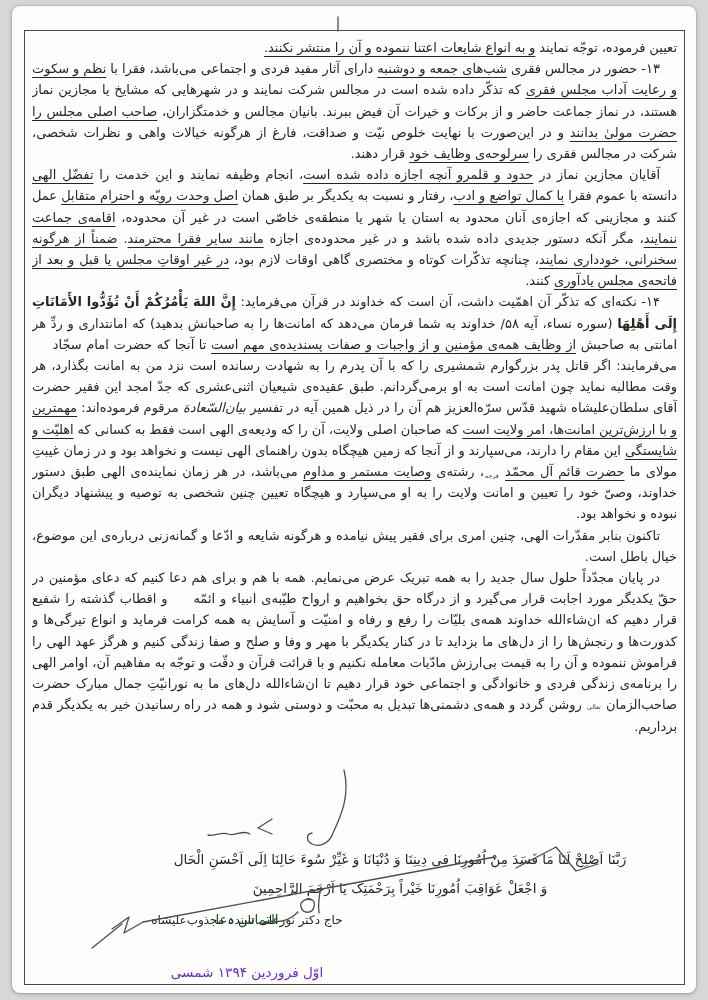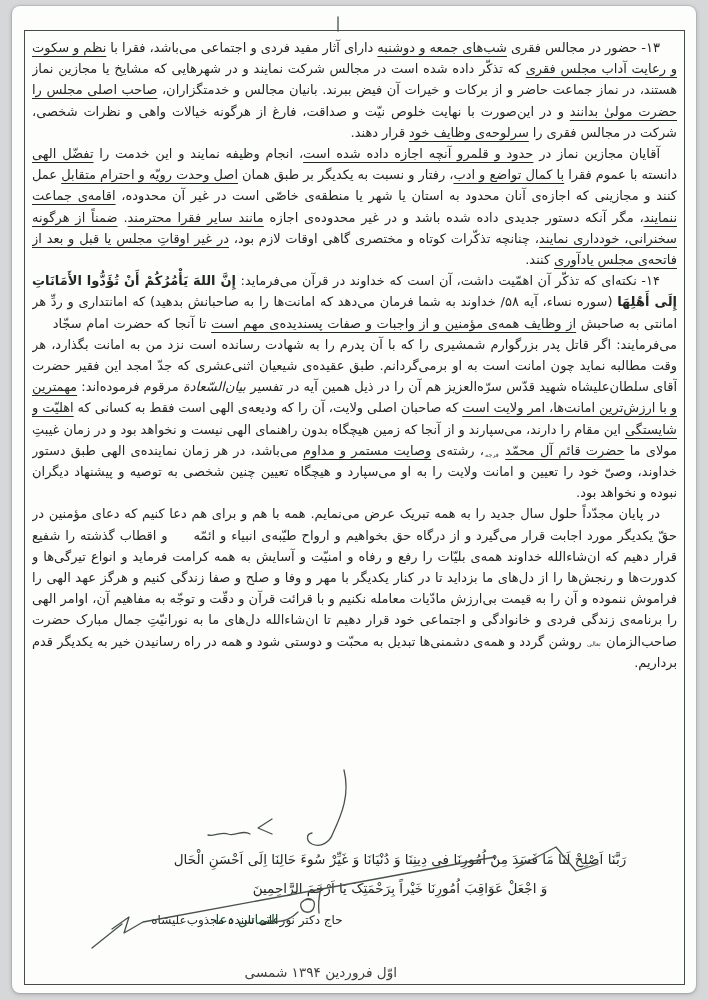--- a/index.html
+++ b/index.html
@@ -40,35 +40,37 @@
   .prayer-line{font-size:13.6px;line-height:20px;margin-bottom:9px;}
   .sig-request{
     position:absolute;top:911px;left:92px;width:310px;text-align:center;
     direction:rtl;font-size:13.6px;color:#14532d;
   }
   .sig-name{
     position:absolute;top:913px;left:77px;width:340px;text-align:center;
     direction:rtl;font-size:12px;color:#232921;
   }
   .sig-date{
-    position:absolute;top:964px;left:97px;width:300px;text-align:right;
-    direction:rtl;font-size:13.6px;color:#404040;
+    position:absolute;top:964px;left:97px;width:300px;text-align:center;
+    direction:rtl;font-size:13.6px;color:#6d28d9;
   }
   svg.ink{position:absolute;left:0;top:0;pointer-events:none;}
 </style>
 </head>
 <body>
 
 <div class="paper"></div>
 <div class="frame"></div>
 
 <div class="content">
+  <p class="para noindent"><span>تعیین فرموده، توجّه نمایند </span><span class="u">و به انواع شایعات اعتنا ننموده و آن را منتشر نکنند.</span></p>
   <p class="para"><span>۱۳- حضور در مجالس فقری </span><span class="u">شب‌های جمعه و دوشنبه</span><span> دارای آثار مفید فردی و اجتماعی می‌باشد، فقرا با </span><span class="u">نظم و سکوت و رعایت آداب مجلس فقری</span><span> که تذکّر داده شده است در مجالس شرکت نمایند و در شهرهایی که مشایخ یا مجازین نماز هستند، در نماز جماعت حاضر و از برکات و خیرات آن فیض ببرند. بانیان مجالس و خدمتگزاران، </span><span class="u">صاحب اصلی مجلس را حضرت مولیٰ بدانند</span><span> و در این‌صورت با نهایت خلوص نیّت و صداقت، فارغ از هرگونه خیالات واهی و نظرات شخصی، شرکت در مجالس فقری را </span><span class="u">سرلوحه‌ی وظایف خود</span><span> قرار دهند.</span></p>
   <p class="para"><span>آقایان مجازین نماز در </span><span class="u">حدود و قلمرو آنچه اجازه داده شده است</span><span>، انجام وظیفه نمایند و این خدمت را </span><span class="u">تفضّل الهی</span><span> دانسته با عموم فقرا </span><span class="u">با کمال تواضع و ادب</span><span>، رفتار و نسبت به یکدیگر بر طبق همان </span><span class="u">اصل وحدت رویّه و احترام متقابل</span><span> عمل کنند و مجازینی که اجازه‌ی آنان محدود به استان یا شهر یا منطقه‌ی خاصّی است در غیر آن محدوده، </span><span class="u">اقامه‌ی جماعت ننمایند</span><span>، مگر آنکه دستور جدیدی داده شده باشد و در غیر محدوده‌ی اجازه </span><span class="u">مانند سایر فقرا محترمند</span><span>. </span><span class="u">ضمناً از هرگونه سخنرانی، خودداری نمایند</span><span>، چنانچه تذکّرات کوتاه و مختصری گاهی اوقات لازم بود، </span><span class="u">در غیر اوقاتِ مجلس یا قبل و بعد از فاتحه‌ی مجلس یادآوری</span><span> کنند.</span></p>
   <p class="para"><span>۱۴- نکته‌ای که تذکّر آن اهمّیت داشت، آن است که خداوند در قرآن می‌فرماید: </span><span class="q">إِنَّ اللهَ يَأْمُرُكُمْ أَنْ تُؤَدُّوا الأَمَانَاتِ إِلَى أَهْلِهَا</span><span> (سوره نساء، آیه ۵۸/ خداوند به شما فرمان می‌دهد که امانت‌ها را به صاحبانش بدهید) که امانتداری و ردِّ هر امانتی به صاحبش </span><span class="u">از وظایف همه‌ی مؤمنین و از واجبات و صفات پسندیده‌ی مهم است</span><span> تا آنجا که حضرت امام سجّاد </span><span class="h">علیه‌السّلام</span><span> می‌فرمایند: اگر قاتل پدر بزرگوارم شمشیری را که با آن پدرم را به شهادت رسانده است نزد من به امانت بگذارد، هر وقت مطالبه نماید چون امانت است به او برمی‌گردانم. طبق عقیده‌ی شیعیان اثنی‌عشری که جدّ امجد این فقیر حضرت آقای سلطان‌علیشاه شهید قدّس سرّه‌العزیز هم آن را در ذیل همین آیه در تفسیر </span><span class="i">بیان‌السّعادة</span><span> مرقوم فرموده‌اند: </span><span class="u">مهمترین و با ارزش‌ترین امانت‌ها، امر ولایت است</span><span> که صاحبان اصلی ولایت، آن را که ودیعه‌ی الهی است فقط به کسانی که </span><span class="u">اهلیّت و شایستگی</span><span> این مقام را دارند، می‌سپارند و از آنجا که زمین هیچگاه بدون راهنمای الهی نیست و نخواهد بود و در زمان غیبتِ مولای ما </span><span class="u">حضرت قائم آل محمّد</span><span> </span><span class="h">عجّل‌الله فرجه</span><span>، رشته‌ی </span><span class="u">وصایت مستمر و مداوم</span><span> می‌باشد، در هر زمان نماینده‌ی الهی طبق دستور خداوند، وصیّ خود را تعیین و امانت ولایت را به او می‌سپارد و هیچگاه تعیین چنین شخصی به توصیه و پیشنهاد دیگران نبوده و نخواهد بود.</span></p>
+  <p class="para"><span>تاکنون بنابر مقدّرات الهی، چنین امری برای فقیر پیش نیامده و هرگونه شایعه و ادّعا و گمانه‌زنی درباره‌ی این موضوع، خیال باطل است.</span></p>
   <p class="para"><span>در پایان مجدّداً حلول سال جدید را به همه تبریک عرض می‌نمایم. همه با هم و برای هم دعا کنیم که دعای مؤمنین در حقّ یکدیگر مورد اجابت قرار می‌گیرد و از درگاه حق بخواهیم و ارواح طیّبه‌ی انبیاء و ائمّه </span><span class="h">علیهم‌السّلام</span><span> و اقطاب گذشته را شفیع قرار دهیم که ان‌شاءالله خداوند همه‌ی بلیّات را رفع و رفاه و امنیّت و آسایش به همه کرامت فرماید و انواع تیرگی‌ها و کدورت‌ها و رنجش‌ها را از دل‌های ما بزداید تا در کنار یکدیگر با مهر و وفا و صلح و صفا زندگی کنیم و هرگز عهد الهی را فراموش ننموده و آن را به قیمت بی‌ارزش مادّیات معامله نکنیم و با قرائت قرآن و دقّت و توجّه به مفاهیم آن، اوامر الهی را برنامه‌ی زندگی فردی و خانوادگی و اجتماعی خود قرار دهیم تا ان‌شاءالله دل‌های ما به نورانیّتِ جمال مبارک حضرت صاحب‌الزمان </span><span class="h">عجّل‌الله تعالی فرجه</span><span> روشن گردد و همه‌ی دشمنی‌ها تبدیل به محبّت و دوستی شود و همه در راه رسانیدن خیر به یکدیگر قدم برداریم.</span></p>
 </div>
 
 <div class="prayer">
   <div class="prayer-line">رَبَّنَا اَصْلِحْ لَنَا مَا فَسَدَ مِنْ اُمُورِنَا فِی دِینِنَا وَ دُنْیَانَا وَ غَیِّرْ سُوءَ حَالِنَا اِلَی اَحْسَنِ الْحَال</div>
   <div class="prayer-line">وَ اجْعَلْ عَوَاقِبَ اُمُورِنَا خَیْراً بِرَحْمَتِکَ یَا اَرْحَمَ الرَّاحِمِینَ</div>
 </div>
 
 <div class="sig-request">التماس دعا</div>
 <div class="sig-name">حاج دکتر نورعلی تابنده مجذوب‌علیشاه</div>

